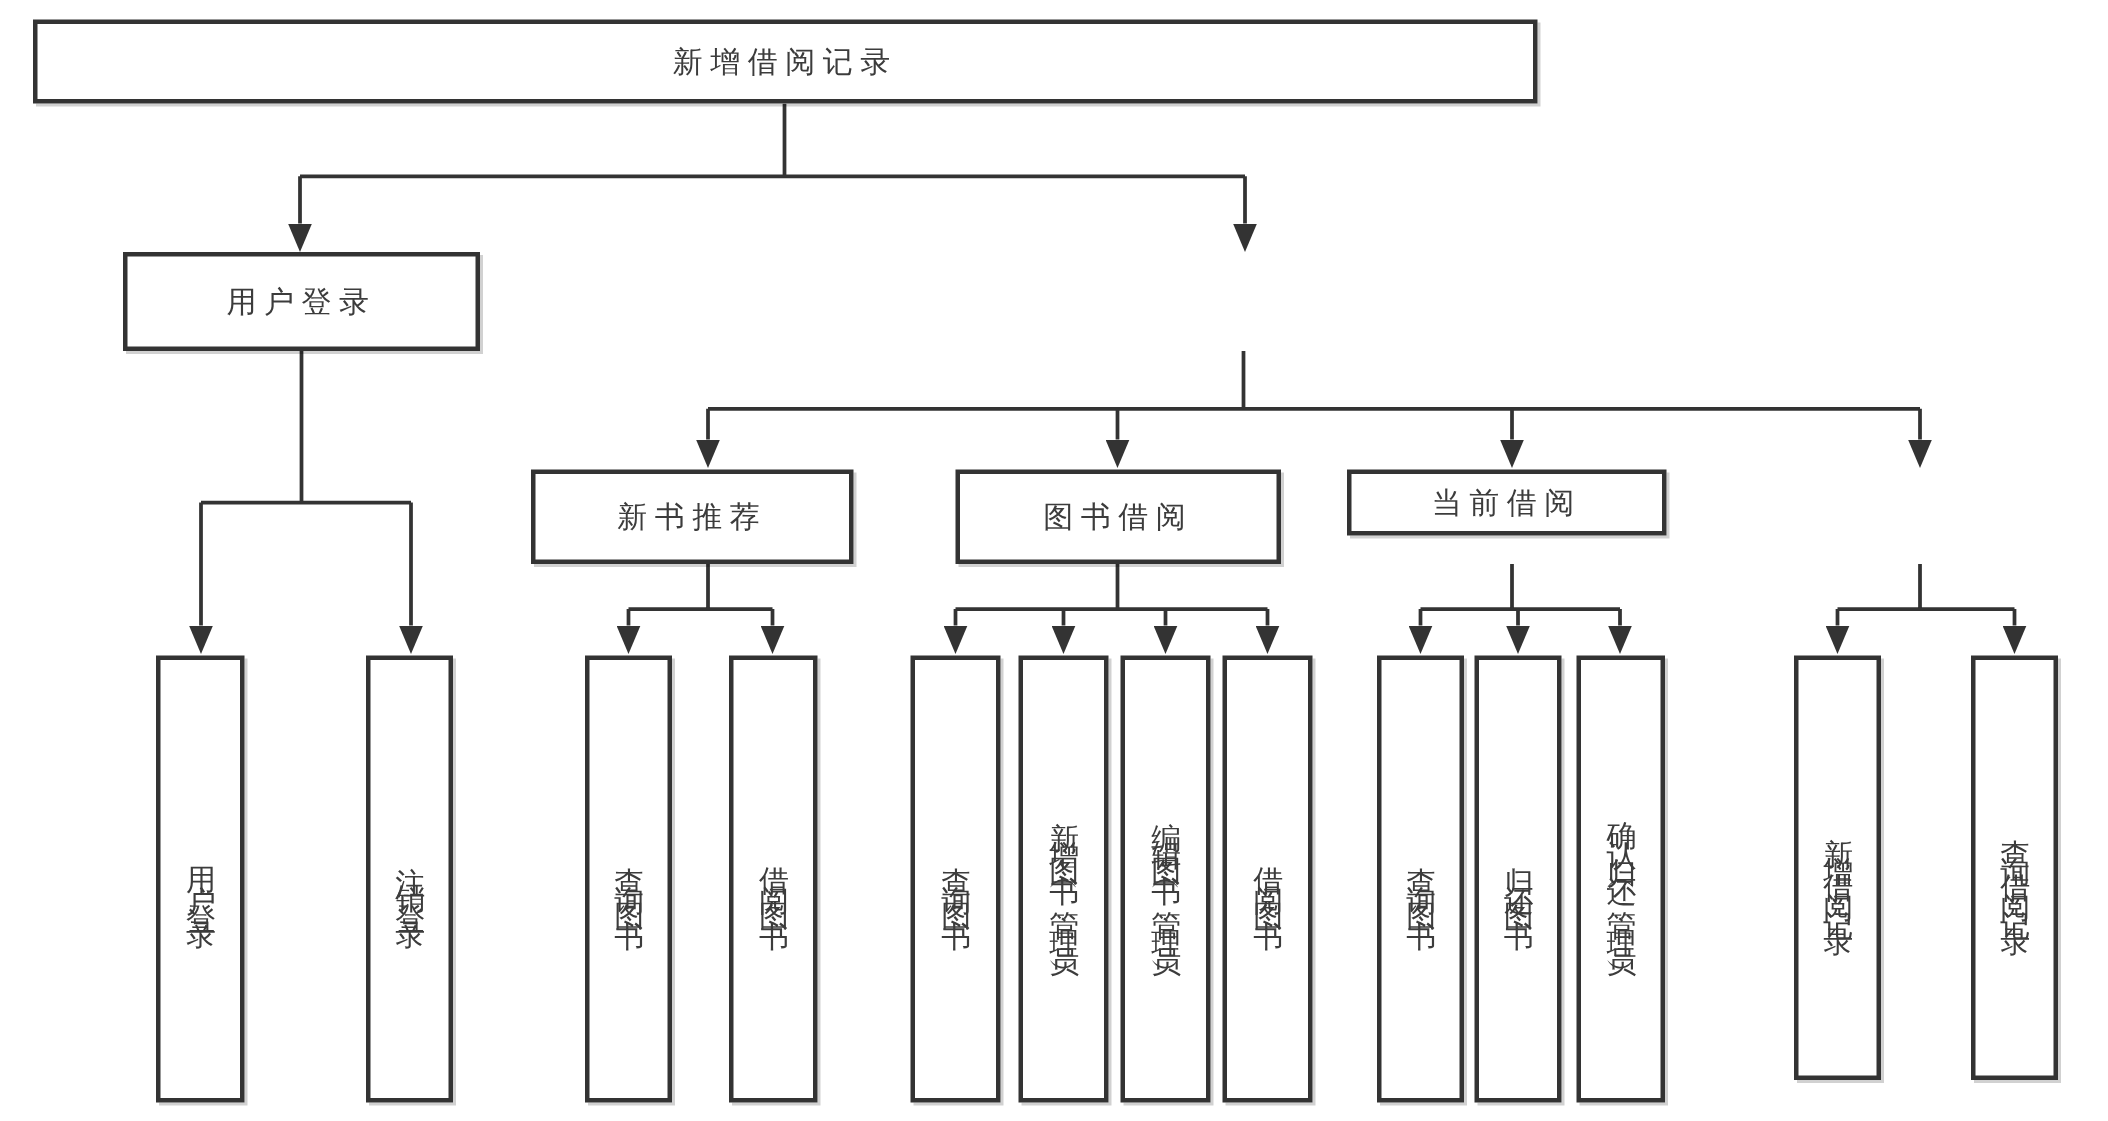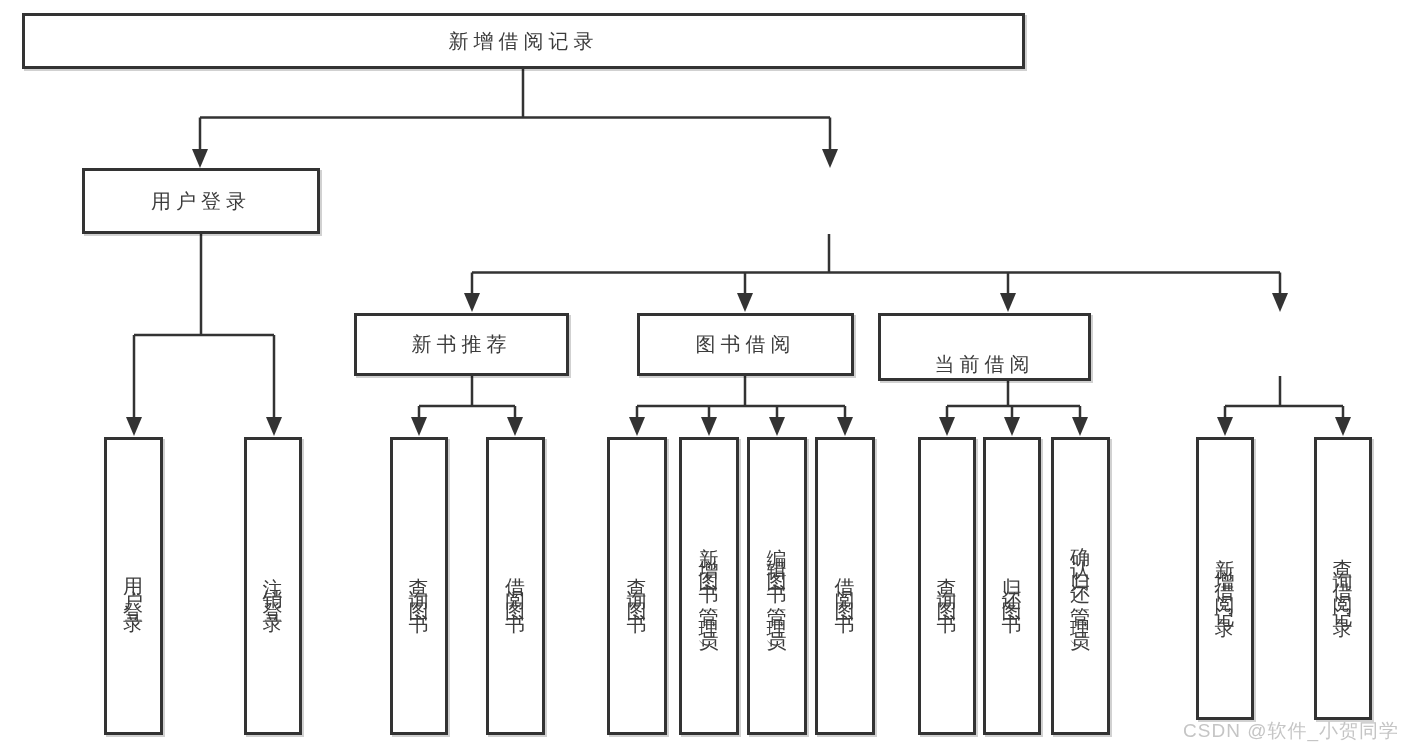--- a/index.html
+++ b/index.html
@@ -48,21 +48,21 @@
     letter-spacing: 12px;
     line-height: 1;
     font-size: 20px;
   }
   
   .n-root            { left: 22px;   top: 13px;  width: 1003px; height: 56px; }
   .n-user-login      { left: 82px;   top: 168px; width: 238px;  height: 66px; }
   .n-book-mgmt       { left: 710px;  top: 168px; width: 237px;  height: 66px; }
   .n-new-books       { left: 354px;  top: 313px; width: 215px;  height: 63px; }
   .n-borrowing       { left: 637px;  top: 313px; width: 217px;  height: 63px; }
-  .n-current         { left: 878px;  top: 313px; width: 213px;  height: 68px; align-items: flex-end; }
+  .n-current         { left: 898px;  top: 313px; width: 213px;  height: 44px; }
   .n-records         { left: 1172px; top: 313px; width: 215px;  height: 63px; }
 
   .l-ul-login    { left: 104px;  top: 437px; width: 59px; height: 298px; }
   .l-ul-logout   { left: 244px;  top: 437px; width: 58px; height: 298px; }
   .l-nb-query    { left: 390px;  top: 437px; width: 58px; height: 298px; }
   .l-nb-borrow   { left: 486px;  top: 437px; width: 59px; height: 298px; }
   .l-bb-query    { left: 607px;  top: 437px; width: 60px; height: 298px; }
   .l-bb-add      { left: 679px;  top: 437px; width: 60px; height: 298px; }
   .l-bb-edit     { left: 747px;  top: 437px; width: 60px; height: 298px; }
   .l-bb-borrow   { left: 815px;  top: 437px; width: 60px; height: 298px; }
@@ -192,15 +192,14 @@
     <span class="lbl">确认归还（管理员）</span>
   </div>
 
   <div class="box leaf l-br-add">
     <span class="lbl">新增借阅记录</span>
   </div>
   <div class="box leaf l-br-query">
     <span class="lbl">查询借阅记录</span>
   </div>
 
-  <div id="watermark">CSDN @软件_小贺同学</div>
 
 </div>
 
 </body></html>

